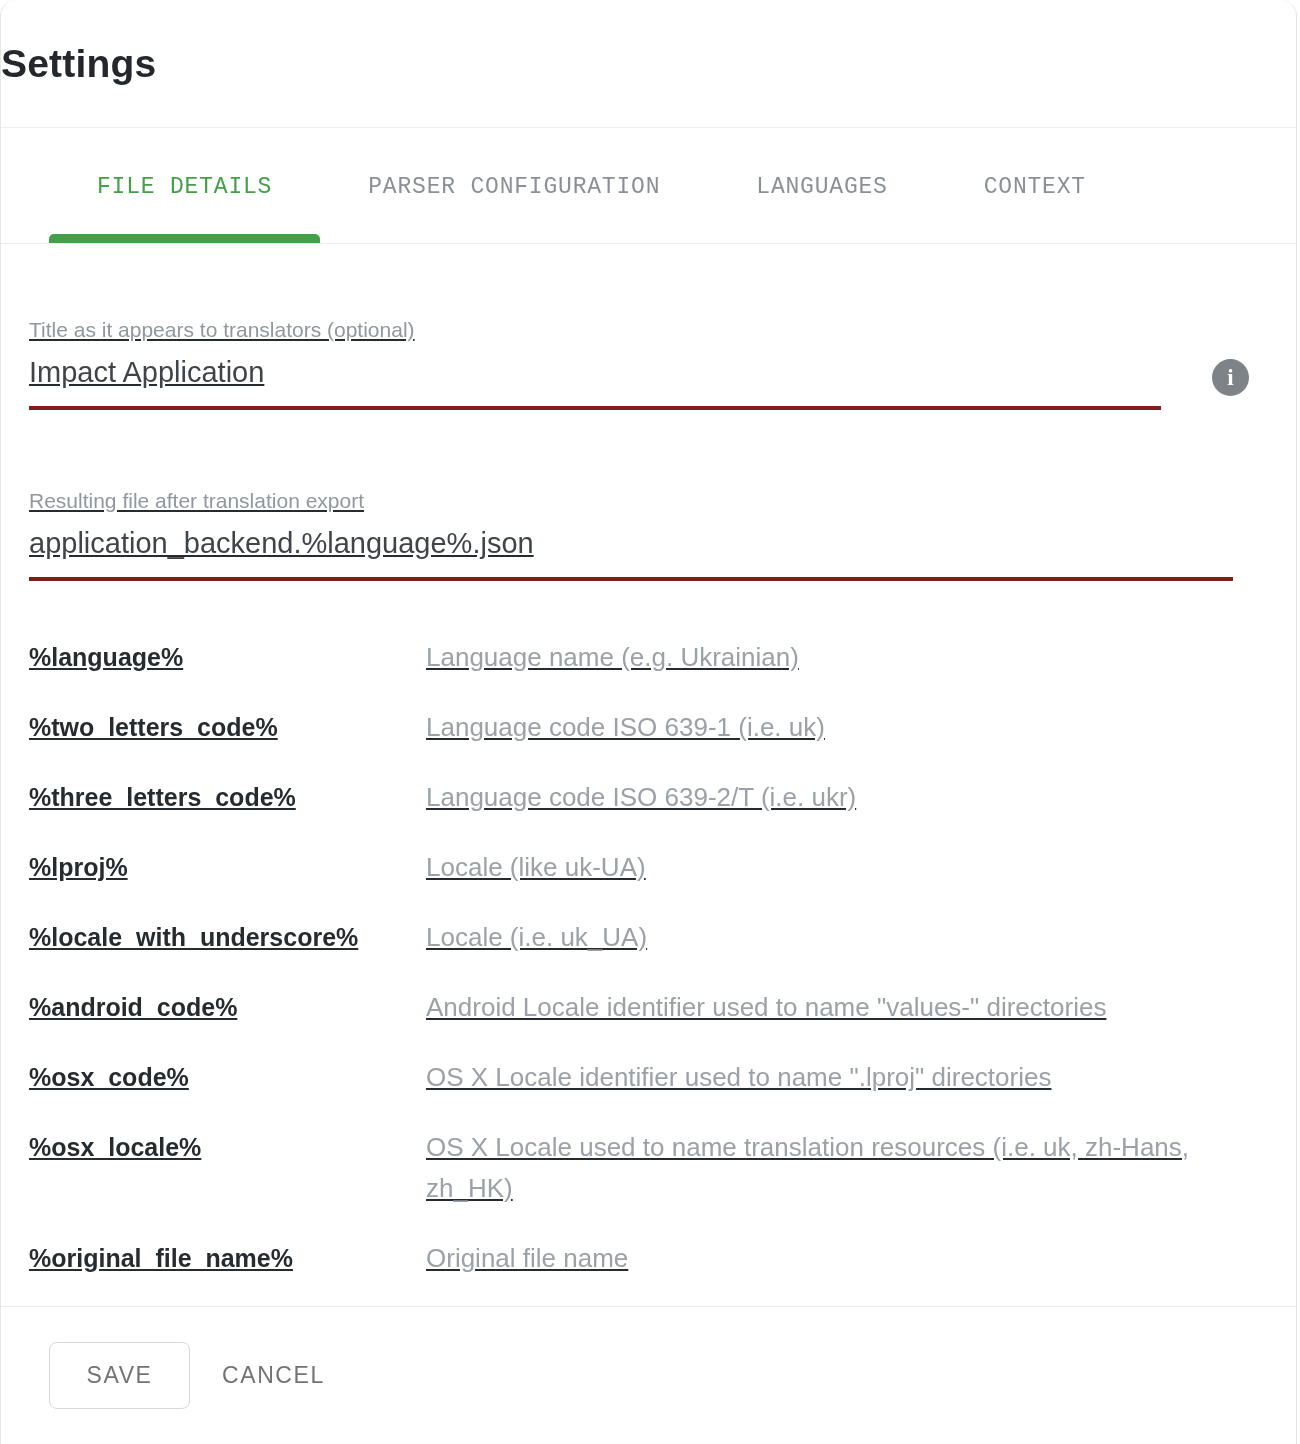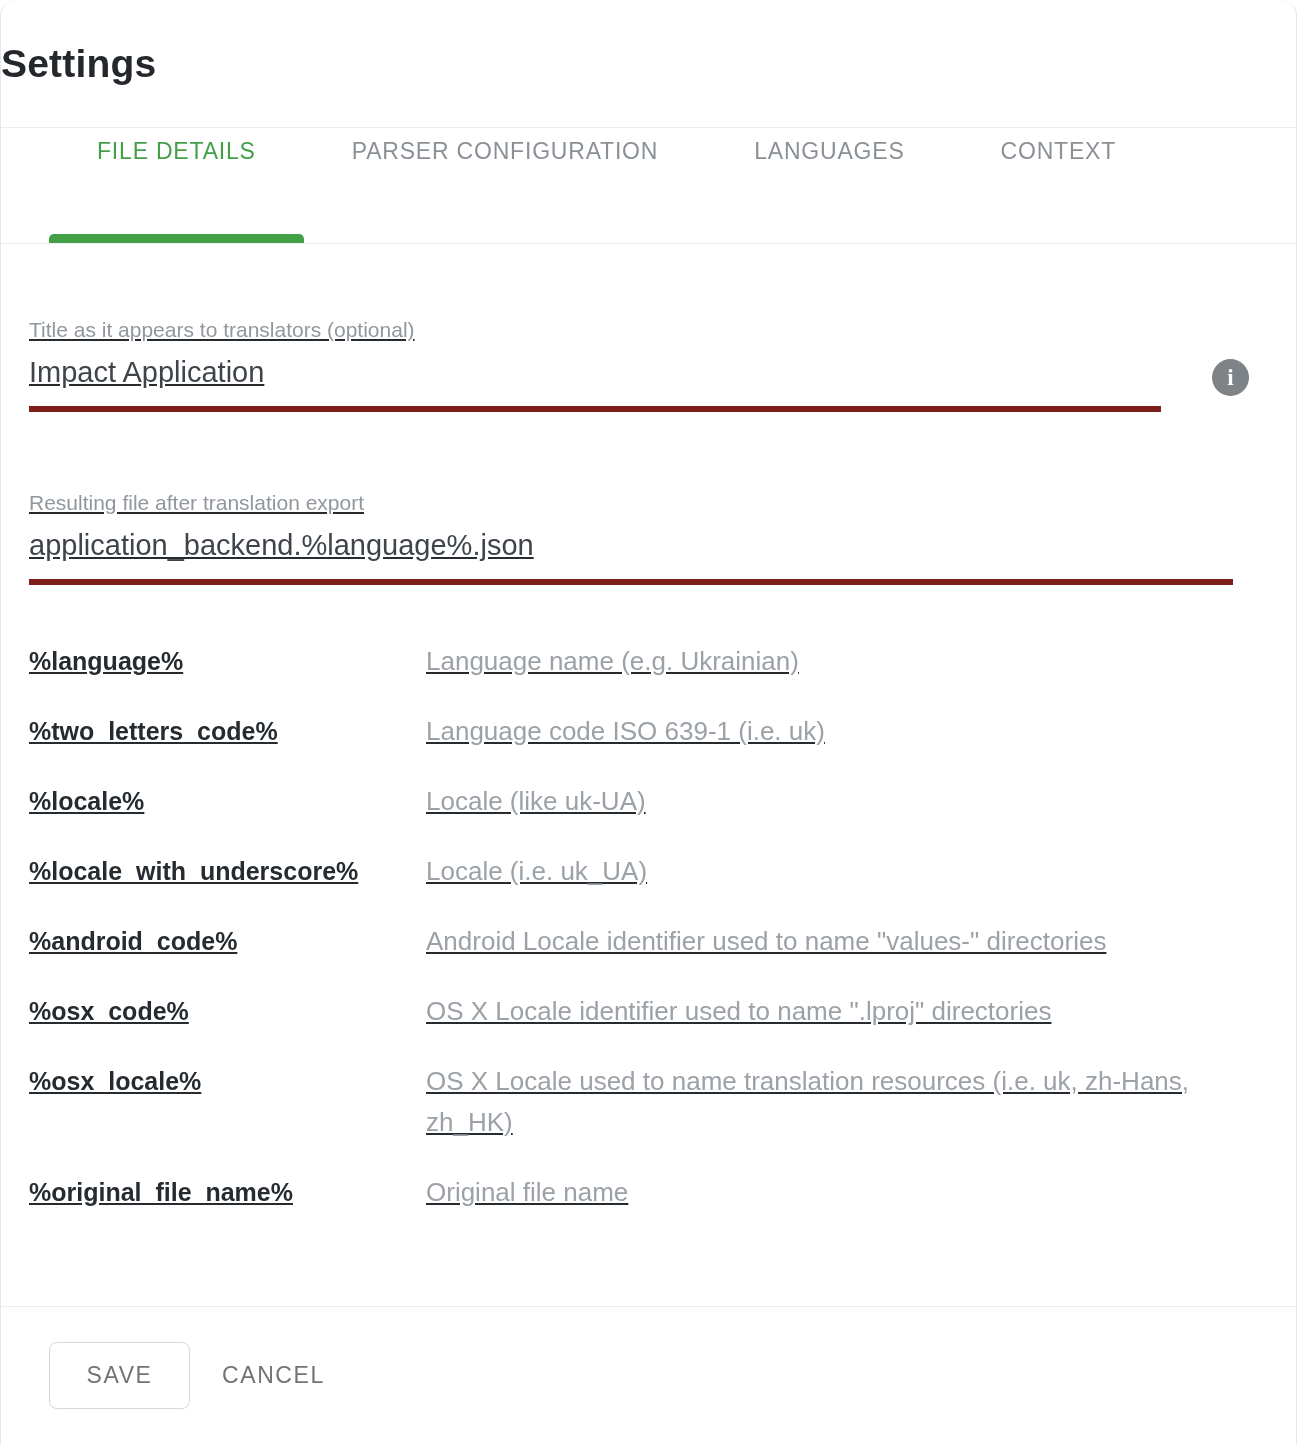--- a/index.html
+++ b/index.html
@@ -37,24 +37,24 @@
   
   .tabs{
     height:115px;
     border-bottom:1px solid #ecedee;
     display:flex;
     align-items:stretch;
     padding-left:48px;
   }
   .tab{
     position:relative;
-    display:flex;
+    display:flex;align-items:center;
     padding:10px 48px 8px 48px;
     background:none;border:none;
-    font-family:Liberation Sans, sans-serif;
+    font-family:Liberation Mono, monospace;
     font-size:23px;
     letter-spacing:0.8px;
     color:#8a9095;
     cursor:pointer;
     white-space:nowrap;
   }
   .tab.active{color:#43a047;}
   .tab .indicator{
     display:none;
     position:absolute;left:0;right:0;bottom:0;
@@ -67,21 +67,21 @@
   .content{padding:0 45px 0 28px;text-decoration:underline;}
   .field{position:relative;}
   .field-title{margin-top:73px;}
   .field-export{margin-top:78px;}
   .field-label{
     font-size:21px;
     line-height:25px;
     color:#90979d;
   }
   .input-wrap{
-    border-bottom:6px solid #7f1d1d;
+    border-bottom:4px solid #7f1d1d;
     padding:13px 0 17px 0;
   }
   .field-title .input-wrap{width:1132px;}
   .field-export .input-wrap{width:1204px;}
   .text-input{
     display:block;
     width:100%;
     border:none;outline:none;background:transparent;
     padding:0;margin:0;
     font-family:inherit;
@@ -204,23 +204,27 @@
         <div class="ph-row">
           <div class="ph-name">%language%</div>
           <div class="ph-desc">Language name (e.g. Ukrainian)</div>
         </div>
 
         <div class="ph-row">
           <div class="ph-name">%two_letters_code%</div>
           <div class="ph-desc">Language code ISO 639-1 (i.e. uk)</div>
         </div>
 
-
-        <div class="ph-row">
-          <div class="ph-name">%locale%</div>
+        <div class="ph-row">
+          <div class="ph-name">%three_letters_code%</div>
+          <div class="ph-desc">Language code ISO 639-2/T (i.e. ukr)</div>
+        </div>
+
+        <div class="ph-row">
+          <div class="ph-name">%lproj%</div>
           <div class="ph-desc">Locale (like uk-UA)</div>
         </div>
 
         <div class="ph-row">
           <div class="ph-name">%locale_with_underscore%</div>
           <div class="ph-desc">Locale (i.e. uk_UA)</div>
         </div>
 
         <div class="ph-row">
           <div class="ph-name">%android_code%</div>

